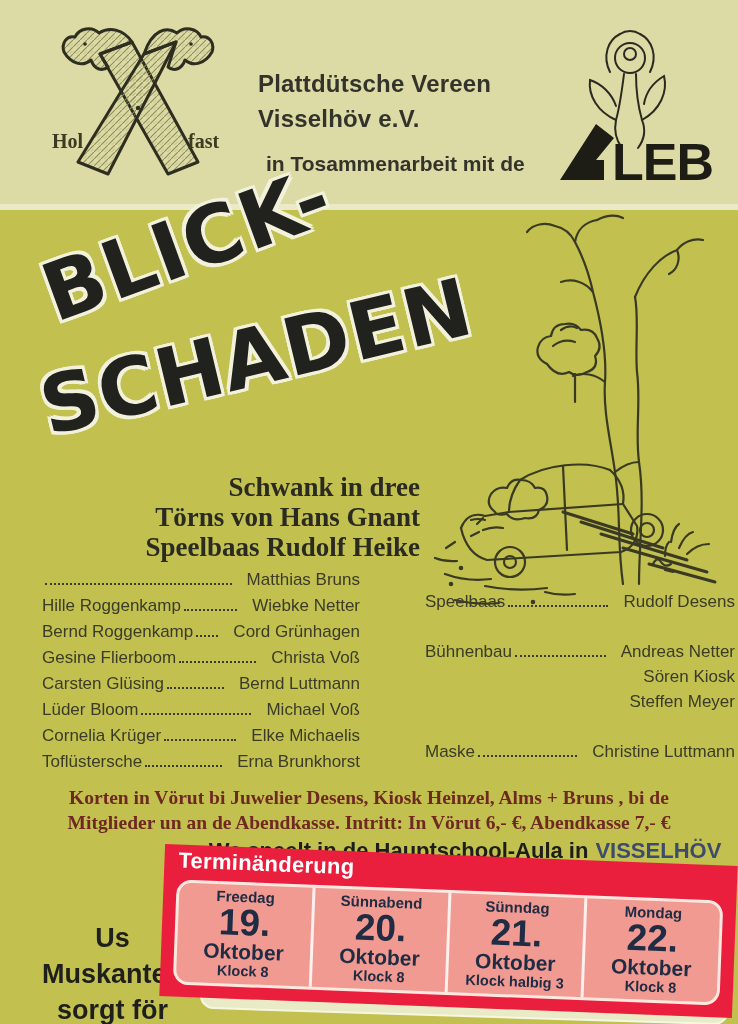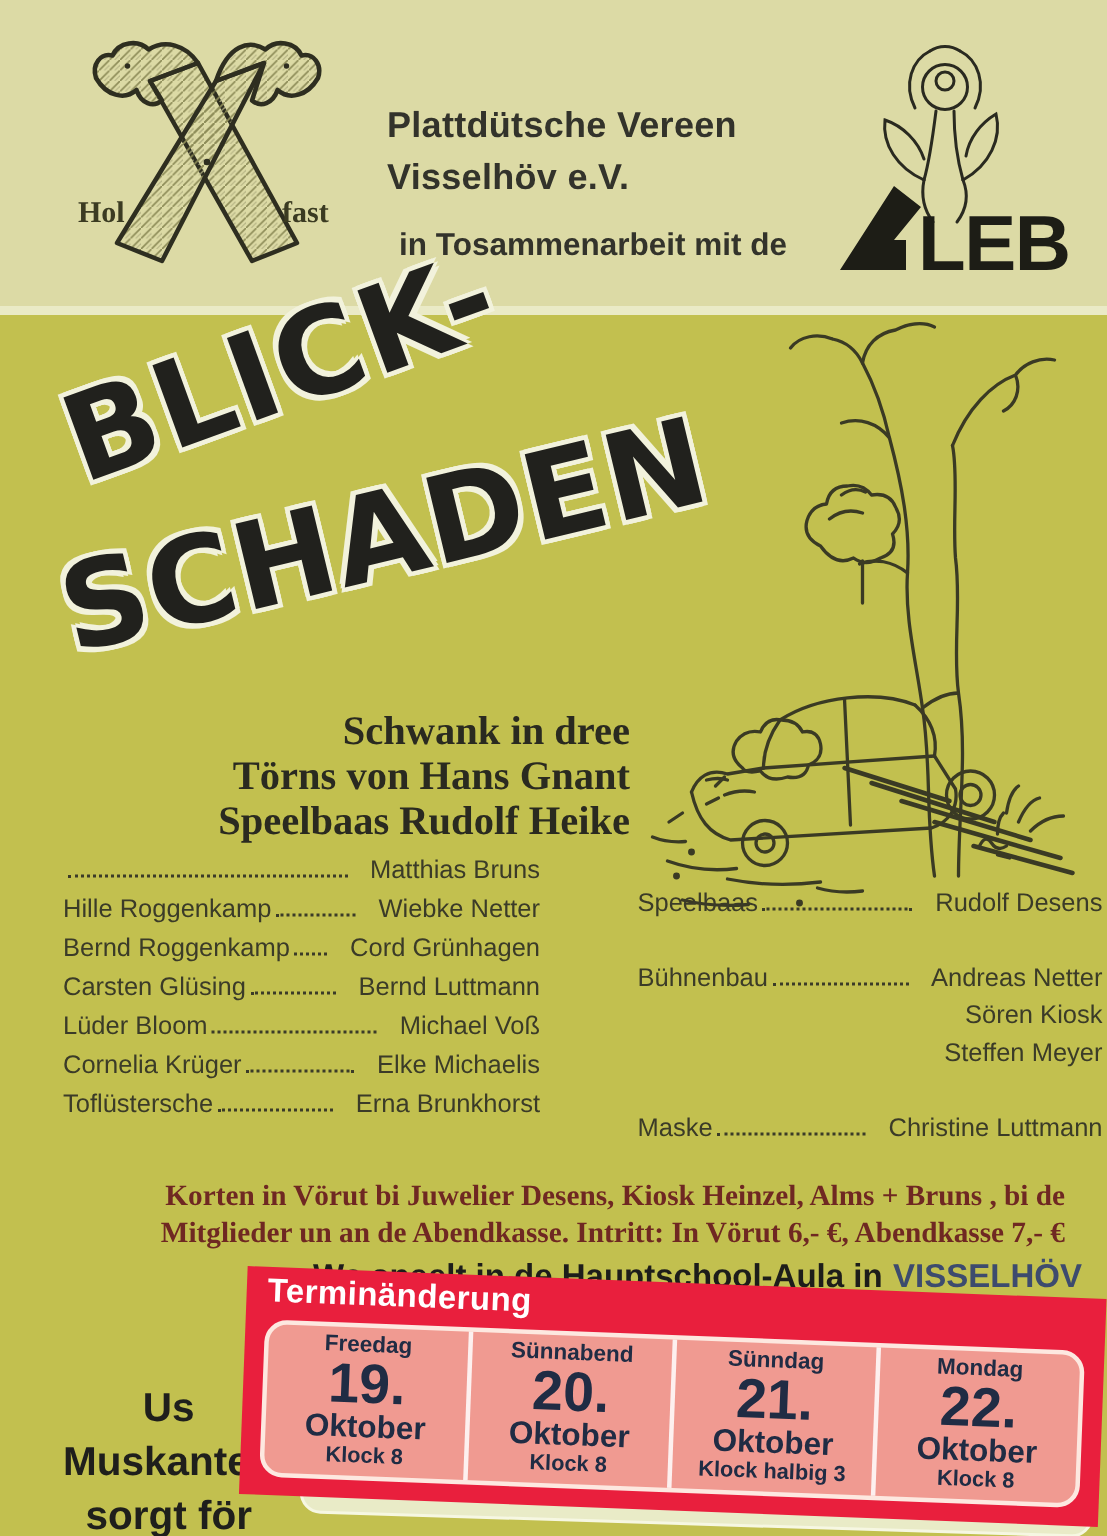--- a/index.html
+++ b/index.html
@@ -30,21 +30,21 @@
   
   .cast{position:absolute;font-size:17px;color:#3b3b28;}
   .cast-left{left:42px;top:570px;width:318px;}
   .cast-right{left:397px;top:592px;width:310px;margin-left:28px;}
   .cast-row{display:flex;align-items:baseline;height:26px;white-space:nowrap;}
   .cast-right .cast-row{height:25px;}
   .cast-row .leader{flex:1;border-bottom:2px dotted #3b3b28;margin:0 3px 4px 3px;min-width:8px;}
   .cast-row.no-leader .leader{border-bottom:none;}
   .cast-row .actor{text-align:right;padding-left:12px;}
   
-  .tickets{position:absolute;left:28px;top:785px;width:682px;text-align:right;
+  .tickets{position:absolute;left:28px;top:785px;width:682px;text-align:center;
            font-family:"Liberation Serif",serif;font-weight:bold;font-size:19.5px;
            line-height:25px;color:#6f2822;}
   
   .venue{position:absolute;left:195px;top:838px;width:540px;text-align:center;
          font-size:22px;font-weight:bold;color:#1d1d1a;z-index:1;white-space:nowrap;}
   .venue-city{color:#3d4b6e;margin-left:7px;}
   
   .music{position:absolute;left:15px;top:876px;width:195px;text-align:center;
          font-size:27px;font-weight:bold;line-height:36px;color:#1f1f1c;z-index:1;margin-top:44px;}
   
@@ -193,20 +193,25 @@
         <span>Hille Roggenkamp</span>
         <span class="leader"></span>
         <span class="actor">Wiebke Netter</span>
       </div>
     <div class="cast-row">
         <span>Bernd Roggenkamp</span>
         <span class="leader"></span>
         <span class="actor">Cord Grünhagen</span>
       </div>
     <div class="cast-row">
+        <span>Gesine Flierboom</span>
+        <span class="leader"></span>
+        <span class="actor">Christa Voß</span>
+      </div>
+    <div class="cast-row">
         <span>Carsten Glüsing</span>
         <span class="leader"></span>
         <span class="actor">Bernd Luttmann</span>
       </div>
     <div class="cast-row">
         <span>Lüder Bloom</span>
         <span class="leader"></span>
         <span class="actor">Michael Voß</span>
       </div>
     <div class="cast-row">

